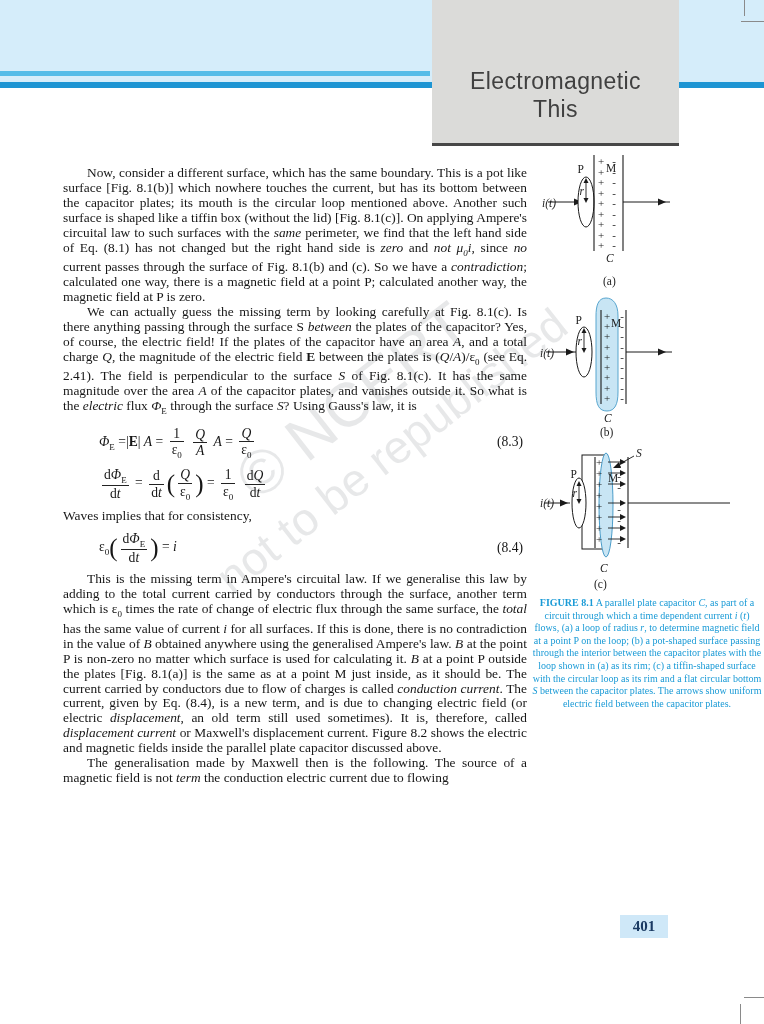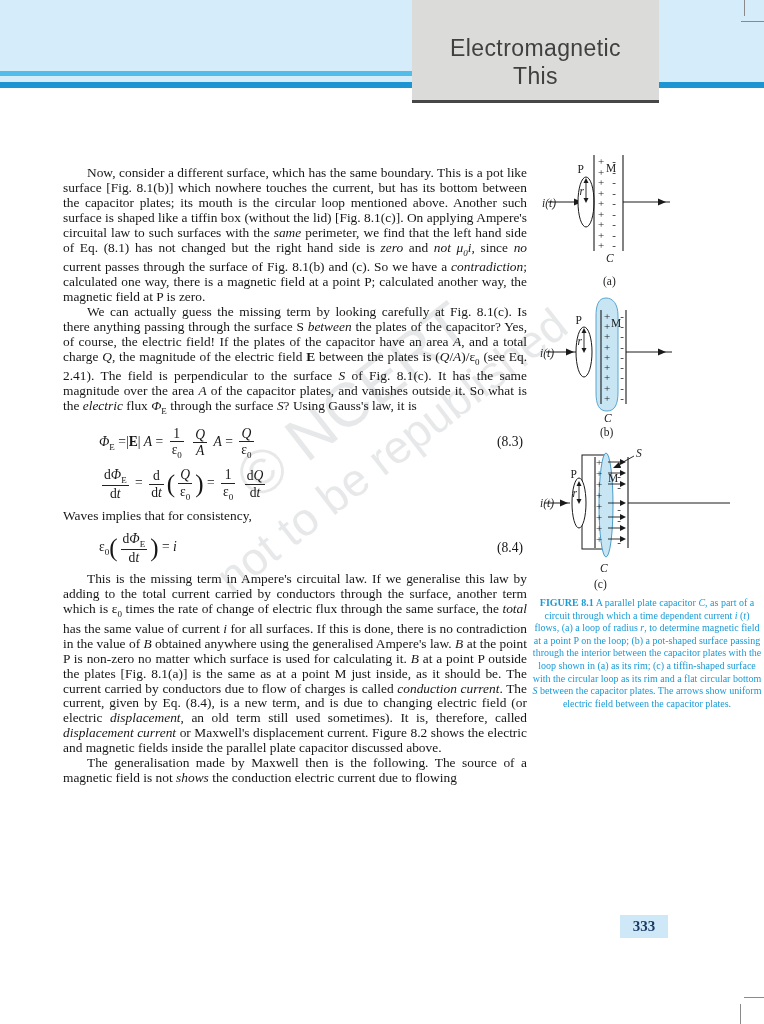--- a/index.html
+++ b/index.html
@@ -2,23 +2,23 @@
 <html><head>
 <meta charset="utf-8">
 <style>
   html,body{margin:0;padding:0;background:#fff;}
   .page{position:relative;width:764px;height:1024px;background:#ffffff;overflow:hidden;
         font-family:"Liberation Serif",serif;color:#161616;}
   
   .band{position:absolute;left:0;top:0;width:764px;height:82px;background:#d5edfa;}
   .stripe-cyan{position:absolute;left:0;top:71px;width:430px;height:5px;background:#54bce8;}
   .stripe-dark{position:absolute;left:0;top:82px;width:764px;height:6px;background:#1d95d3;}
-  .chapter-box{position:absolute;left:412px;top:0;width:247px;height:103px;background:#dbdbd9;
+  .chapter-box{position:absolute;left:432px;top:0;width:247px;height:146px;background:#dbdbd9;
         border-bottom:3px solid #474747;box-sizing:border-box;display:flex;flex-direction:column;
-        justify-content:flex-end;align-items:center;padding-bottom:10px;}
+        justify-content:flex-end;align-items:center;padding-bottom:20px;}
   .chapter-title{font-family:"Liberation Sans",sans-serif;font-size:23px;line-height:28px;
         color:#404040;text-align:center;font-weight:400;letter-spacing:.4px;}
   .crop{position:absolute;background:#8a8a8a;}
   
   .body-col{position:absolute;left:63px;top:166px;width:464px;font-size:13.4px;
         line-height:14.9px;text-align:justify;}
   .body-col p{margin:0;}
   .body-col p.ind{text-indent:24px;}
   sub{font-size:9px;}
   .eq-row{display:flex;align-items:center;margin:7px 0 7px 36px;font-size:13.6px;}
@@ -84,21 +84,21 @@
     </div>
 
     <p>Waves implies that for consistency,</p>
 
     <div class="eq-row">
       <span>ε<sub>0</sub><span class="pn">(</span><span class="fr"><span class="n">d<i>Φ</i><sub>E</sub></span><span class="d">d<i>t</i></span></span><span class="pn">)</span> = <i>i</i></span>
       <span class="eq-num">(8.4)</span>
     </div>
 
     <p class="ind">This is the missing term in Ampere's circuital law. If we generalise this law by adding to the total current carried by conductors through the surface, another term which is ε<sub>0</sub> times the rate of change of electric flux through the same surface, the <i>total</i> has the same value of current <i>i</i> for all surfaces. If this is done, there is no contradiction in the value of <i>B</i> obtained anywhere using the generalised Ampere's law. <i>B</i> at the point P is non-zero no matter which surface is used for calculating it. <i>B</i> at a point P outside the plates [Fig. 8.1(a)] is the same as at a point M just inside, as it should be. The current carried by conductors due to flow of charges is called <i>conduction current</i>. The current, given by Eq. (8.4), is a new term, and is due to changing electric field (or electric <i>displacement</i>, an old term still used sometimes). It is, therefore, called <i>displacement current</i> or Maxwell's displacement current. Figure 8.2 shows the electric and magnetic fields inside the parallel plate capacitor discussed above.</p>
-    <p class="ind">The generalisation made by Maxwell then is the following. The source of a magnetic field is not <i>shows</i> the conduction electric current due to flowing</p>
+    <p class="ind">The generalisation made by Maxwell then is the following. The source of a magnetic field is not <i>term</i> the conduction electric current due to flowing</p>
   </div>
 
   <div class="figwrap" style="left:540px;top:152px;">
     <svg width="150" height="140" viewBox="0 0 150 140">
       <defs>
         <marker id="arwA" markerWidth="8" markerHeight="8" refX="5" refY="2.5" orient="auto">
           <path d="M0,0L6,2.5L0,5Z" fill="#1a1a1a"></path>
         </marker>
       </defs>
       <line x1="8" y1="50" x2="54" y2="50" stroke="#1a1a1a" stroke-width="1"></line>
@@ -240,16 +240,16 @@
       <text class="lbl" x="37" y="33" text-anchor="end">P</text>
       <text class="lbl ital" x="37" y="52" text-anchor="end">r</text>
       <text class="lbl" x="68" y="37">M</text>
       <text class="lbl ital" x="60" y="127">C</text>
       <text class="lbl" x="54" y="143">(c)</text>
     </svg>
   </div>
 
   <div class="fig-caption"><b>FIGURE 8.1</b> A parallel plate capacitor <i>C</i>, as part of a circuit through which a time dependent current <i>i</i> (<i>t</i>) flows, (a) a loop of radius <i>r</i>, to determine magnetic field at a point P on the loop; (b) a pot-shaped surface passing through the interior between the capacitor plates with the loop shown in (a) as its rim; (c) a tiffin-shaped surface with the circular loop as its rim and a flat circular bottom <i>S</i> between the capacitor plates. The arrows show uniform electric field between the capacitor plates.</div>
 
-  <div class="page-badge">333</div>
+  <div class="page-badge">401</div>
 
 
 </div>
 
 </body></html>

